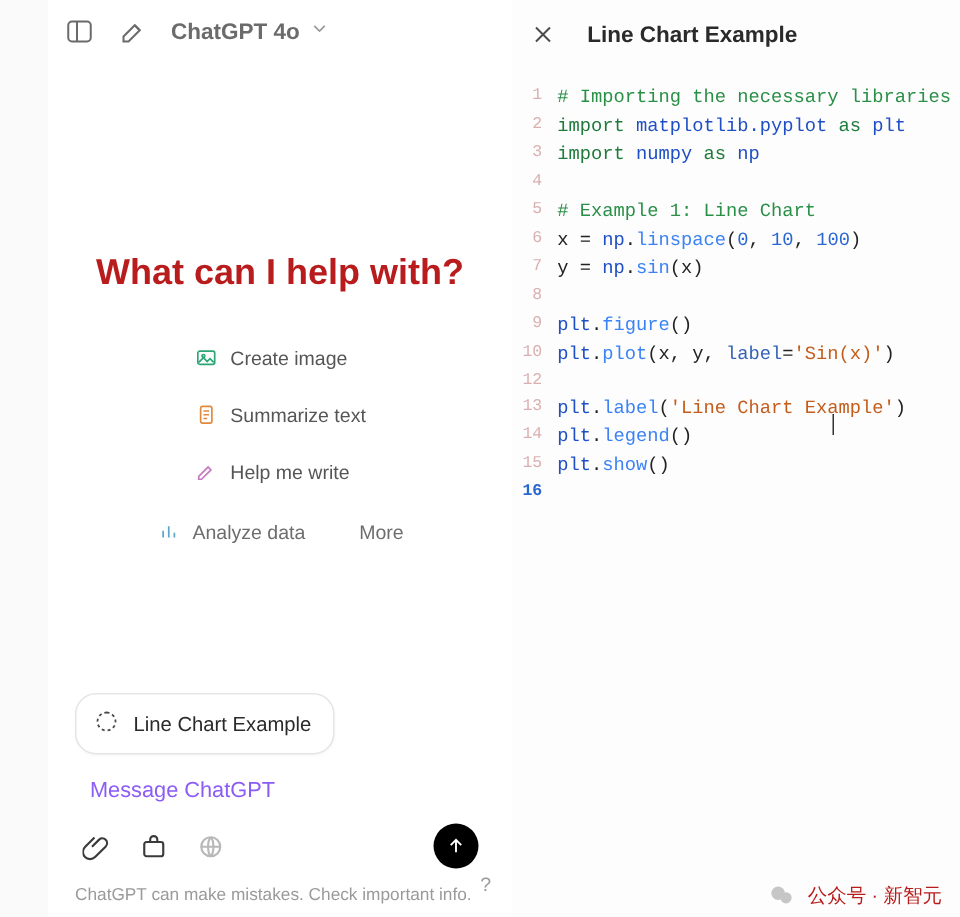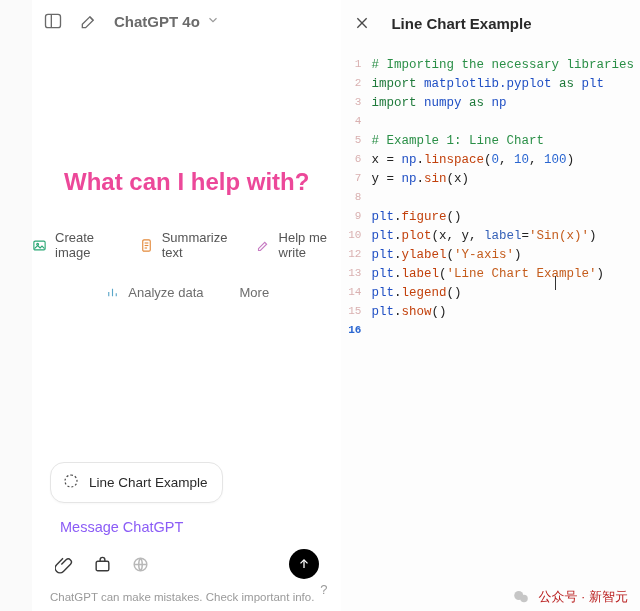--- a/index.html
+++ b/index.html
@@ -49,23 +49,23 @@
   .hicon svg{width:20px;height:20px;stroke:#6a6a6a;fill:none;stroke-width:1.6;}
   .model{
     display:flex;align-items:center;gap:6px;
     color:#6b6b6b;font-size:15px;font-weight:600;
     cursor:pointer;
   }
   .chev svg{width:14px;height:14px;stroke:#9a9a9a;fill:none;stroke-width:2;}
 
   
   .left-main{flex:1;display:flex;flex-direction:column;align-items:center;justify-content:flex-start;padding-top:130px;}
-  .headline{font-size:24px;font-weight:700;color:#ec4899;}
-
-  .sugg-row{display:flex;gap:22px;margin-top:34px;}
+  .headline{font-size:24px;font-weight:700;color:#b91c1c;}
+
+  .sugg-row{display:flex;gap:22px;margin-top:34px;flex-direction:column;}
   .sugg{display:flex;align-items:center;gap:8px;font-size:13px;color:#555;cursor:pointer;}
   .sugg .sicon{width:16px;height:16px;display:flex;align-items:center;justify-content:center;}
   .sugg .sicon svg{width:15px;height:15px;fill:none;stroke-width:1.8;}
   .sugg-row2{display:flex;gap:36px;margin-top:24px;color:#6d6d6d;font-size:13px;}
   .sugg-row2 .sugg{color:#6d6d6d;}
 
   
   .left-bottom{padding:0 18px 8px 18px;}
   .attachment-pill{
     display:inline-flex;align-items:center;gap:10px;
@@ -108,21 +108,21 @@
   .gut{
     width:30px;text-align:right;padding-right:10px;
     color:#d9b0b0;font-size:11px;user-select:none;
   }
   .gut.cur{color:#2a66d1;font-weight:600;}
   .code-body{flex:1;}
   .tok-c{color:var(--green);}       
   .tok-k{color:var(--darkgreen);}   
   .tok-m{color:#1f4fc4;}            
   .tok-id{color:#222;}              
-  .tok-fn{color:#c2410c;}           
+  .tok-fn{color:#3b82f6;}           
   .tok-n{color:var(--num);}         
   .tok-s{color:var(--str);}         
   .tok-arg{color:#3561b8;}          
 
   .caret{position:absolute;left:214px;top:234px;width:1px;height:14px;background:#333;}
 
   
   .watermark{
     position:absolute;right:12px;bottom:2px;
     display:flex;align-items:flex-start;gap:8px;
@@ -273,21 +273,21 @@
           <div class="line"><div class="gut">1</div><div class="code-body"><span class="tok-c"># Importing the necessary libraries</span></div></div>
           <div class="line"><div class="gut">2</div><div class="code-body"><span class="tok-k">import </span><span class="tok-m">matplotlib.pyplot </span><span class="tok-k">as </span><span class="tok-m">plt</span></div></div>
           <div class="line"><div class="gut">3</div><div class="code-body"><span class="tok-k">import </span><span class="tok-m">numpy </span><span class="tok-k">as </span><span class="tok-m">np</span></div></div>
           <div class="line"><div class="gut">4</div><div class="code-body"><span class="tok-id"> </span></div></div>
           <div class="line"><div class="gut">5</div><div class="code-body"><span class="tok-c"># Example 1: Line Chart</span></div></div>
           <div class="line"><div class="gut">6</div><div class="code-body"><span class="tok-id">x </span><span class="tok-id">= </span><span class="tok-m">np</span><span class="tok-id">.</span><span class="tok-fn">linspace</span><span class="tok-id">(</span><span class="tok-n">0</span><span class="tok-id">, </span><span class="tok-n">10</span><span class="tok-id">, </span><span class="tok-n">100</span><span class="tok-id">)</span></div></div>
           <div class="line"><div class="gut">7</div><div class="code-body"><span class="tok-id">y </span><span class="tok-id">= </span><span class="tok-m">np</span><span class="tok-id">.</span><span class="tok-fn">sin</span><span class="tok-id">(x)</span></div></div>
           <div class="line"><div class="gut">8</div><div class="code-body"><span class="tok-id"> </span></div></div>
           <div class="line"><div class="gut">9</div><div class="code-body"><span class="tok-m">plt</span><span class="tok-id">.</span><span class="tok-fn">figure</span><span class="tok-id">()</span></div></div>
           <div class="line"><div class="gut">10</div><div class="code-body"><span class="tok-m">plt</span><span class="tok-id">.</span><span class="tok-fn">plot</span><span class="tok-id">(x, y, </span><span class="tok-arg">label</span><span class="tok-id">=</span><span class="tok-s">'Sin(x)'</span><span class="tok-id">)</span></div></div>
-          <div class="line"><div class="gut">12</div><div class="code-body"><span class="tok-m">plt</span><span class="tok-id">.</span><span class="tok-fn">ylabel</span><span class="tok-id">(</span><span class="tok-s">'Y-axis'</span><span class="tok-id">)</span></div></div>
+          <div class="line"><div class="gut">12</div></div>
           <div class="line"><div class="gut">13</div><div class="code-body"><span class="tok-m">plt</span><span class="tok-id">.</span><span class="tok-fn">label</span><span class="tok-id">(</span><span class="tok-s">'Line Chart Example'</span><span class="tok-id">)</span></div></div>
           <div class="line"><div class="gut">14</div><div class="code-body"><span class="tok-m">plt</span><span class="tok-id">.</span><span class="tok-fn">legend</span><span class="tok-id">()</span></div></div>
           <div class="line"><div class="gut">15</div><div class="code-body"><span class="tok-m">plt</span><span class="tok-id">.</span><span class="tok-fn">show</span><span class="tok-id">()</span></div></div>
           <div class="line"><div class="gut cur">16</div><div class="code-body"></div></div>
         </div>
       <div class="caret"></div>
     </div>
   </div>
 
 </div>

